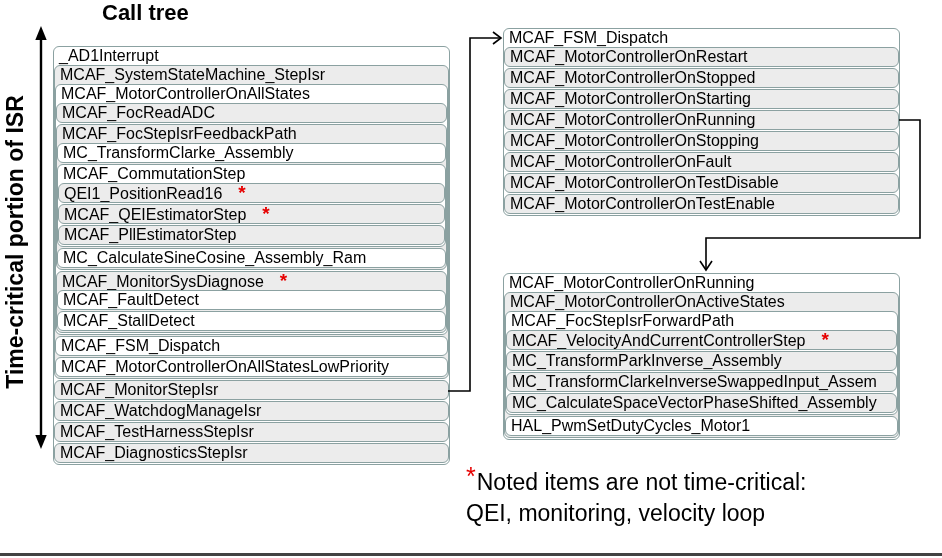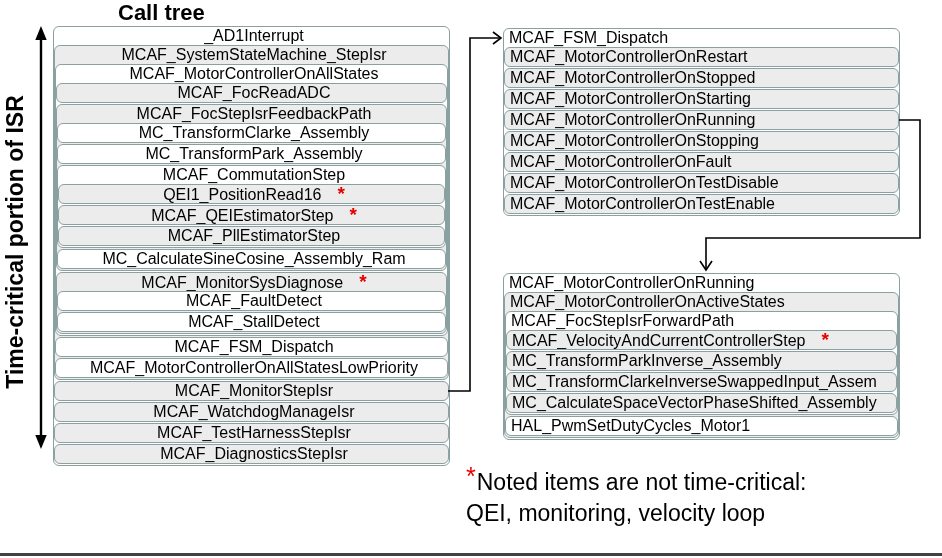--- a/index.html
+++ b/index.html
@@ -8,30 +8,30 @@
     --fill-odd:#ececec;
     --red:#e60000;
     --ink:#000000;
   }
   html,body{margin:0;padding:0;}
   body{
     width:942px;height:558px;position:relative;background:#fff;overflow:hidden;
     font-family:"Liberation Sans",sans-serif;color:var(--ink);
   }
   .diagram-title{
-    position:absolute;left:118px;top:0px;
+    position:absolute;left:102px;top:0px;
     font-size:22px;font-weight:bold;white-space:nowrap;
   }
   .side-label{
     position:absolute;left:-159px;top:229px;width:348px;height:26px;
     text-align:center;transform:rotate(-90deg);
     font-size:23px;font-weight:bold;white-space:nowrap;line-height:26px;
   }
   .tree{position:absolute;}
-  #tree-call-tree{left:53px;top:26px;width:397px;text-align:center;}
+  #tree-call-tree{left:53px;top:46px;width:397px;}
   #tree-fsm-dispatch{left:503px;top:28px;width:397px;}
   #tree-on-running{left:503px;top:273px;width:397px;}
   .node{
     border:1px solid var(--node-border);
     border-radius:6px;
     margin-bottom:1px;
   }
   .node.even{background:var(--fill-even);}
   .node.odd{background:var(--fill-odd);}
   .node-label{
@@ -74,23 +74,20 @@
               <div class="node-label"><span>MCAF_MotorControllerOnAllStates</span></div>
               <div class="node-children">
                 <div class="node odd">
                   <div class="node-label"><span>MCAF_FocReadADC</span></div>
                 </div>
                 <div class="node odd">
                   <div class="node-label"><span>MCAF_FocStepIsrFeedbackPath</span></div>
                   <div class="node-children">
                     <div class="node even">
                       <div class="node-label"><span>MC_TransformClarke_Assembly</span></div>
-                    </div>
-                    <div class="node even">
-                      <div class="node-label"><span>MC_TransformPark_Assembly</span></div>
                     </div>
                     <div class="node even">
                       <div class="node-label"><span>MCAF_CommutationStep</span></div>
                       <div class="node-children">
                         <div class="node odd">
                           <div class="node-label"><span>QEI1_PositionRead16</span><span class="star">*</span></div>
                         </div>
                         <div class="node odd">
                           <div class="node-label"><span>MCAF_QEIEstimatorStep</span><span class="star">*</span></div>
                         </div>

